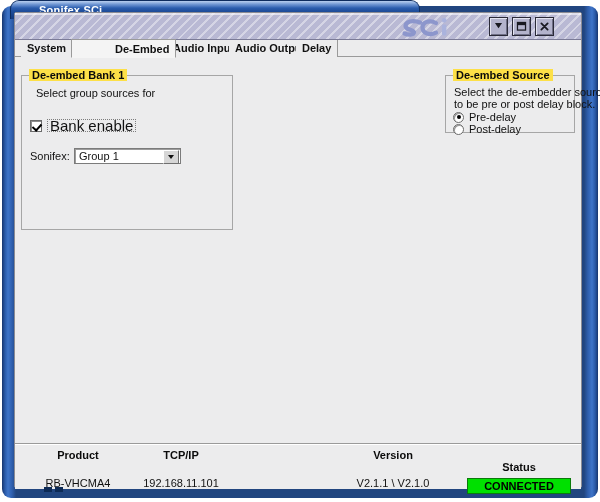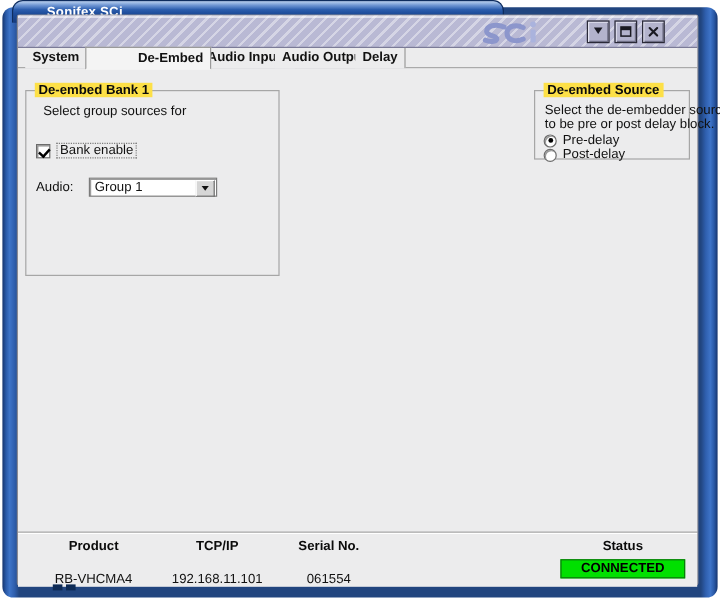--- a/index.html
+++ b/index.html
@@ -209,21 +209,21 @@
   .cb-box.checked::after {
     content: "";
     position: absolute;
     left: 3px; top: 1px;
     width: 4px; height: 7px;
     border: solid #000000;
     border-width: 0 2px 2px 0;
     transform: rotate(42deg);
   }
   .cb-label {
-    font-size: 11px;
+    font-size: 15px;
     color: #111111;
     padding: 0 2px;
     border: 1px dotted #7d7d7d;
     line-height: 11px;
     white-space: nowrap;
   }
 
   
   .field-row {
     position: absolute;
@@ -420,21 +420,21 @@
       <div class="groupbox" style="left:6px; top:18px; width:212px; height:155px;">
         <div class="gb-title">De-embed Bank 1</div>
         <div class="gb-desc" style="left:14px; top:11px;">Select group sources for</div>
 
         <div class="cb-row" style="left:8px; top:43px;">
           <span class="cb-box checked"></span>
           <span class="cb-label">Bank enable</span>
         </div>
 
         <div class="field-row" style="left:8px; top:72px;">
-          <span class="field-label" style="width:44px;">Audio:</span>
+          <span class="field-label" style="width:44px;">Sonifex:</span>
           <span class="combo" style="width:107px;">
             <span class="combo-value">Group 1</span>
             <span class="combo-arrow"></span>
           </span>
         </div>
       </div>
 
       <div class="groupbox" style="left:430px; top:18px; width:130px; height:58px;">
         <div class="gb-title">De-embed Source</div>
         <div class="gb-desc" style="left:8px; top:10px;">Select the de-embedder source</div>
@@ -458,27 +458,27 @@
       <div class="st-col" style="left:8px; width:110px;">
         <div class="st-head">Product</div>
         <div class="st-val">RB-VHCMA4</div>
       </div>
 
       <div class="st-col" style="left:106px; width:120px;">
         <div class="st-head">TCP/IP</div>
         <div class="st-val">192.168.11.101</div>
       </div>
 
-      <div class="st-col" style="left:204px; width:110px;">
-        <div class="st-head">Serial No.</div>
-        <div class="st-val">061554</div>
-      </div>
-
-
-      <div class="st-col" style="left:452px; width:104px;">
+
+      <div class="st-col" style="left:318px; width:120px;">
+        <div class="st-head">Version</div>
+        <div class="st-val">V2.1.1 \ V2.1.0</div>
+      </div>
+
+      <div class="st-col" style="left:452px; width:104px;margin-top:12px;">
         <div class="st-head">Status</div>
         <div class="st-badge">CONNECTED</div>
       </div>
 
     </div>
 
   </div>
 
   <div id="resize-grip">
     <i></i>

